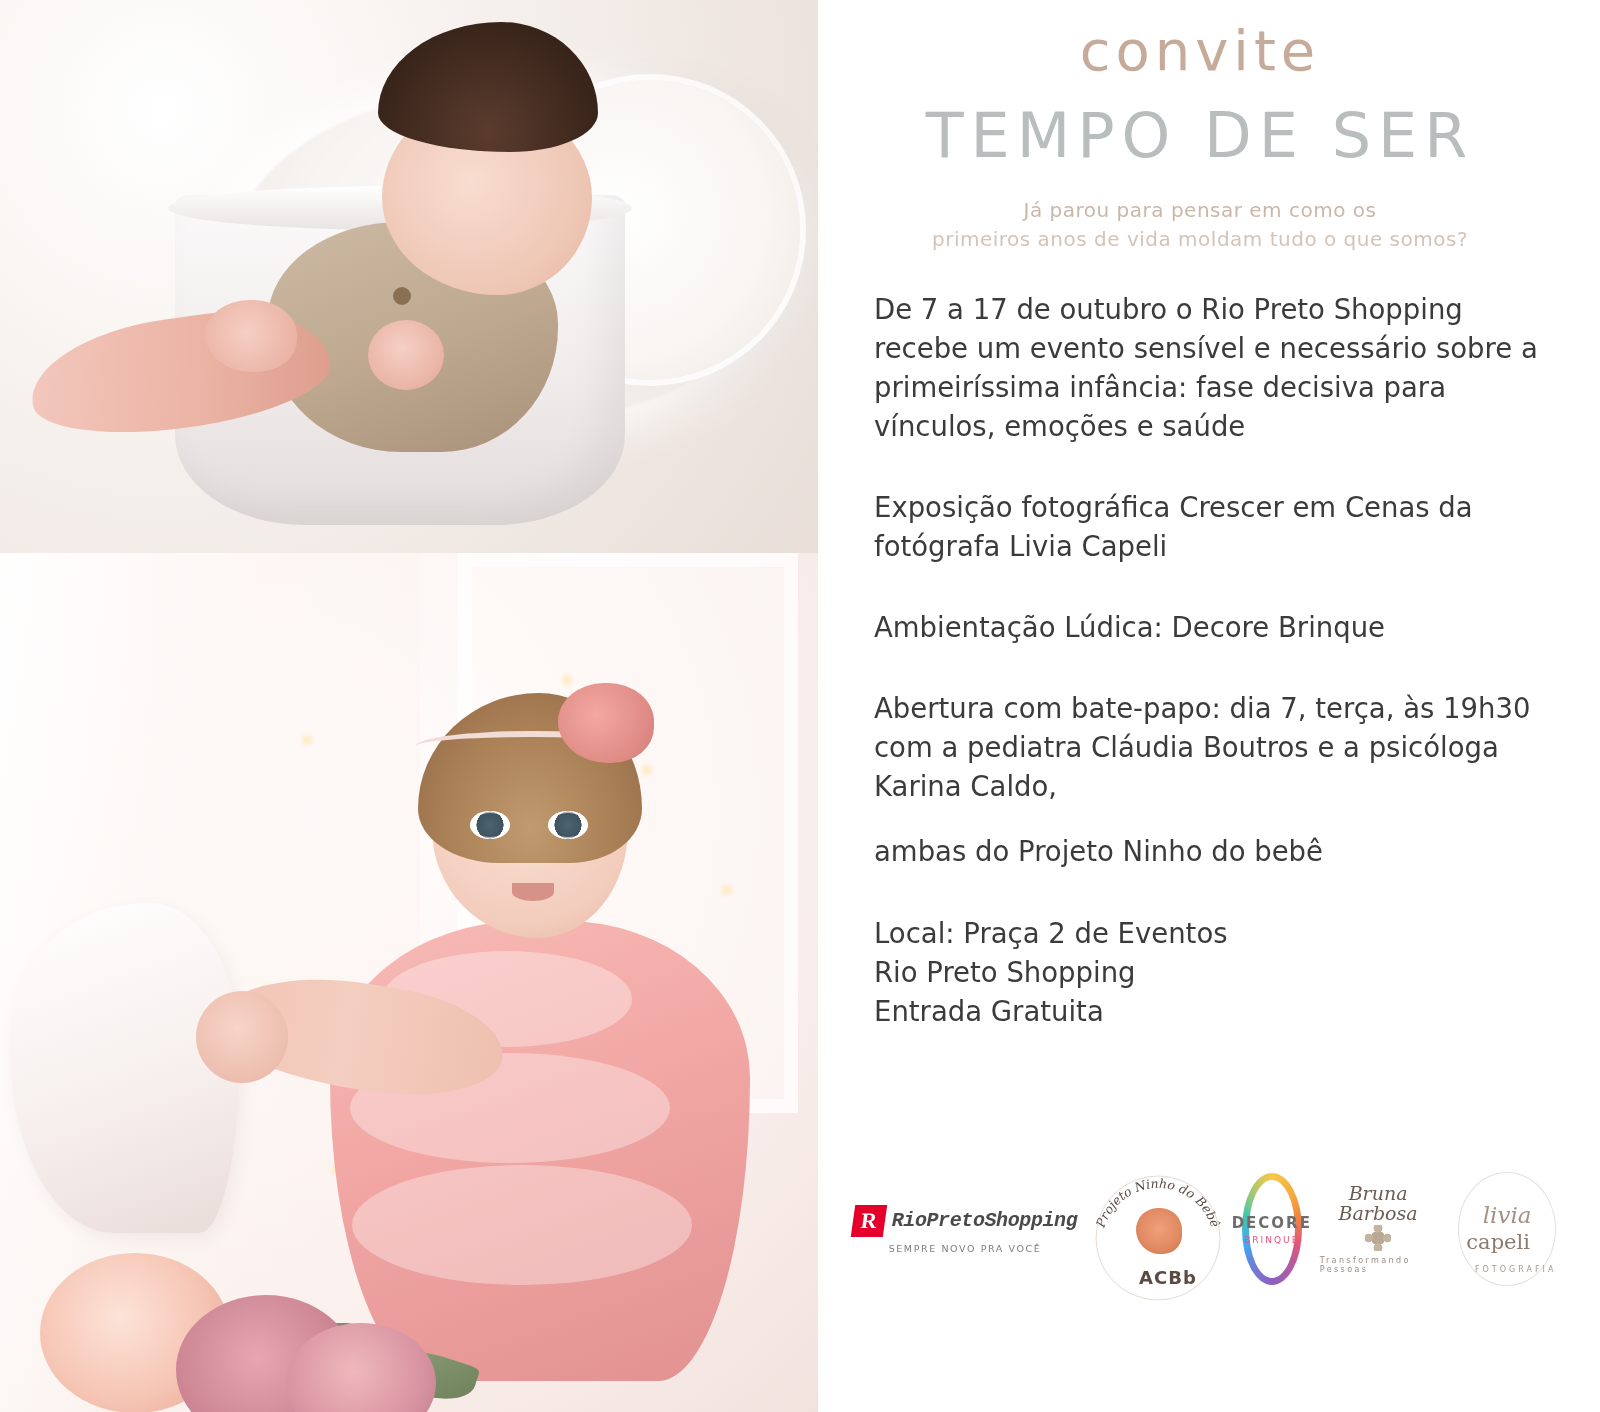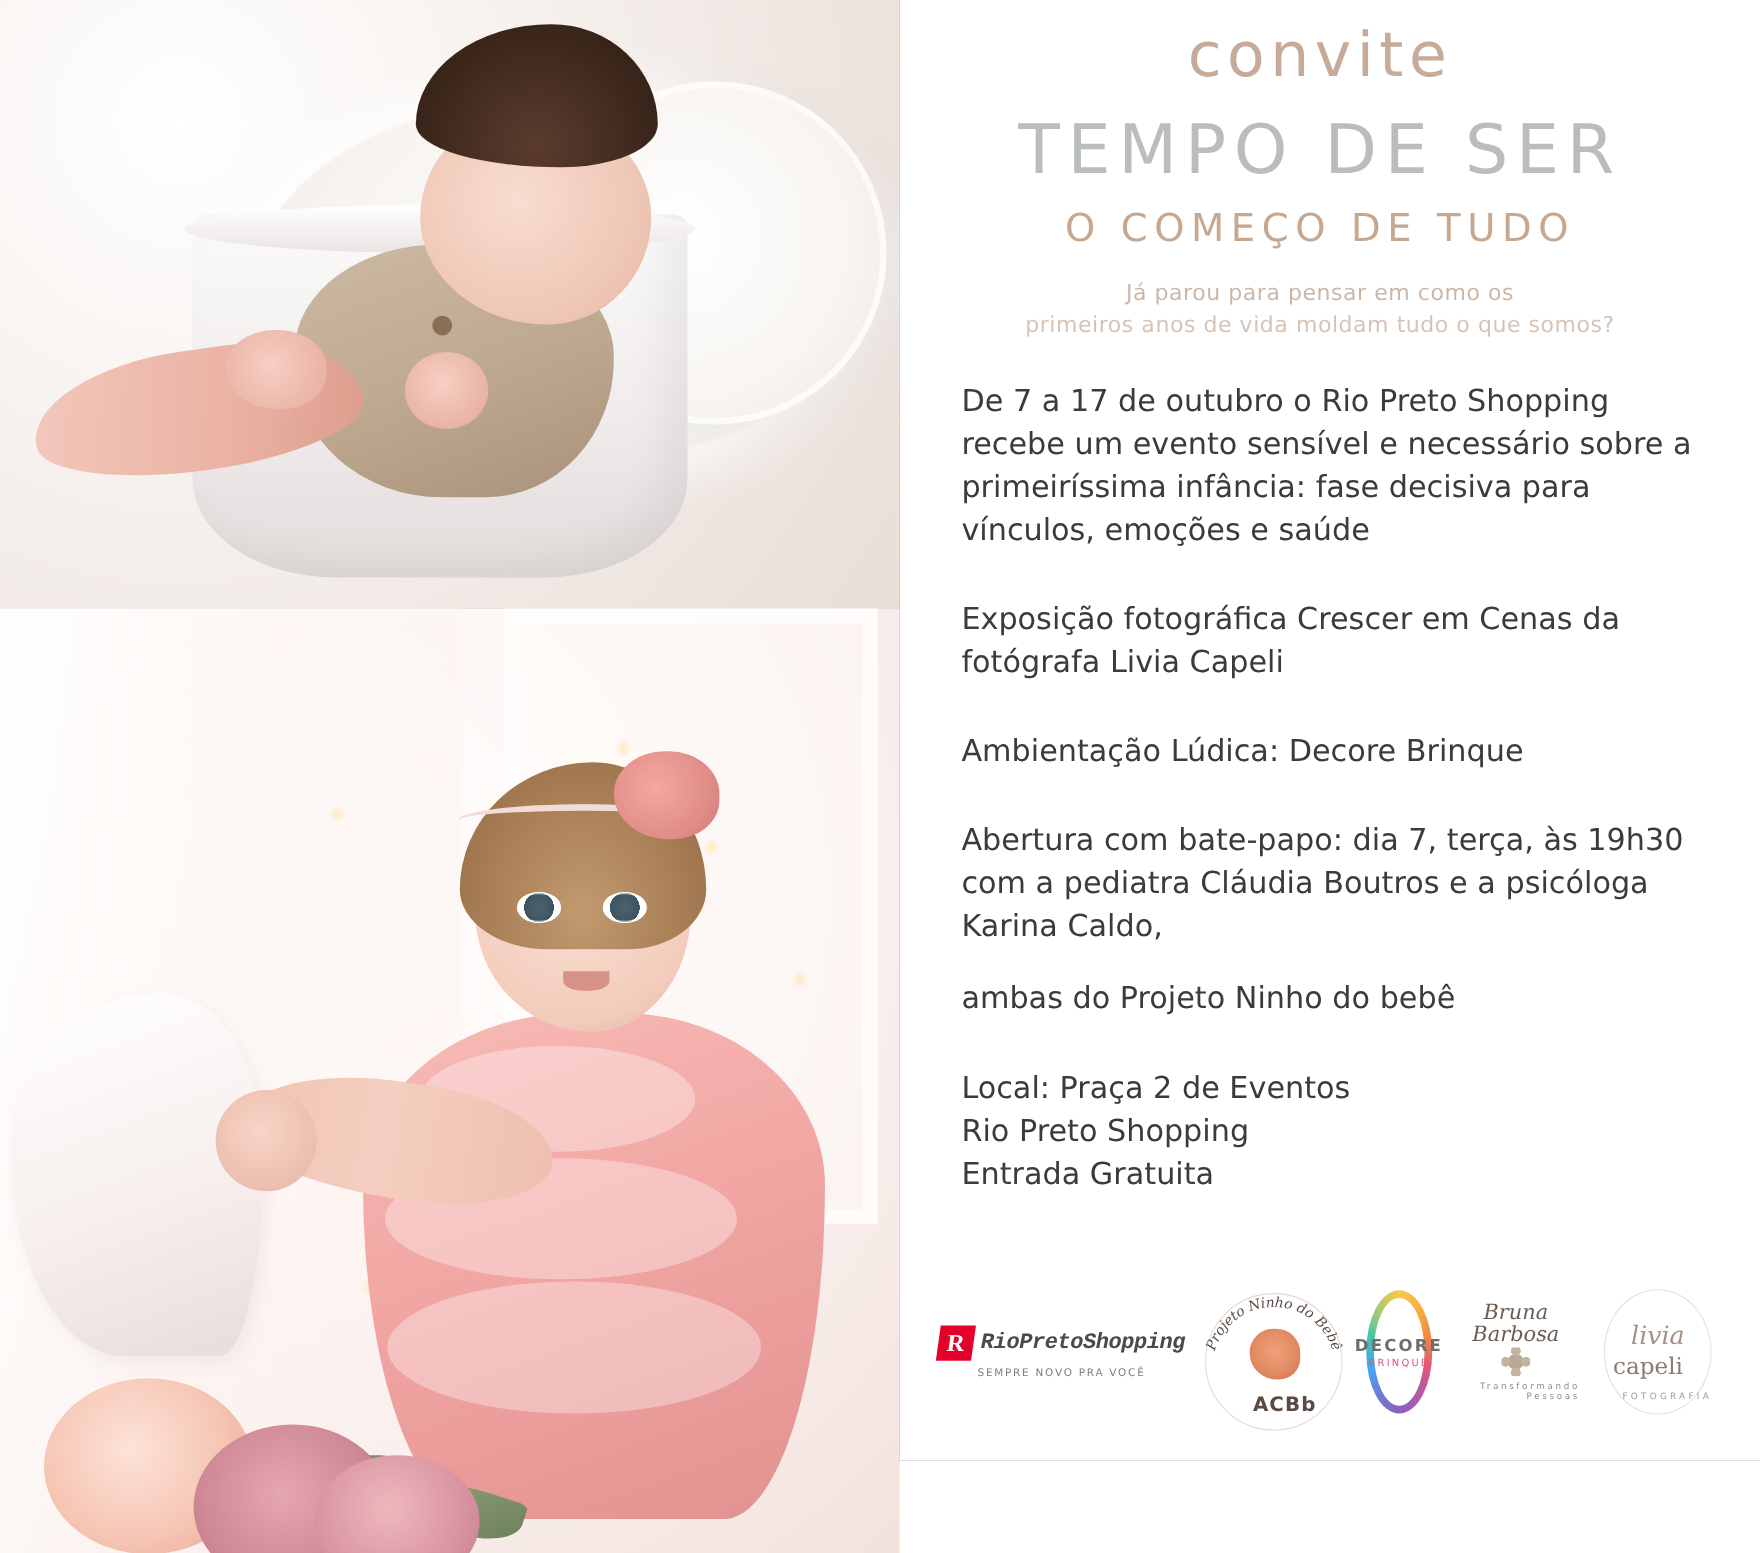--- a/index.html
+++ b/index.html
@@ -8,21 +8,21 @@
     height: 1412px;
     background: #ffffff;
     font-family: "DejaVu Sans", sans-serif;
     overflow: hidden;
   }
   .poster {
     position: relative;
     width: 1600px;
     height: 1328px;
     display: flex;
-    background: #14532d;
+    background: #fdba74;
   }
 
   
   .photo-col {
     width: 818px;
     height: 1412px;
     position: relative;
     flex: 0 0 818px;
     overflow: hidden;
   }
@@ -344,21 +344,21 @@
   }
   .decore-inner {
     width: 100%; height: 100%; border-radius: 50%;
     background: #ffffff;
     display: flex; flex-direction: column; align-items: center; justify-content: center;
   }
   .decore-word { font-size: 15px; letter-spacing: 2px; color: #6d6d6d; font-weight: bold; }
   .decore-sub { font-size: 9px; letter-spacing: 2px; color: #e2567a; margin-top: 3px; }
 
   
-  .logo-bruna { width: 150px; text-align: right; }
+  .logo-bruna { width: 150px; text-align: left; }
   .bruna-name {
     font-family: "DejaVu Serif", serif; font-style: italic;
     font-size: 19px; color: #6b5c52; line-height: 1.05;
   }
   .bruna-flower {
     width: 26px; height: 26px; margin: 2px auto 0;
     background: radial-gradient(circle, #b9a893 38%, transparent 40%);
     position: relative;
   }
   .bruna-flower::before {
@@ -455,21 +455,20 @@
       <div class="rose r2"></div>
       <div class="rose r3"></div>
     </div>
   </div>
 
   <div class="text-col">
 
     <div class="headings">
       <div class="kicker">convite</div>
       <div class="title-main">TEMPO DE SER</div>
-      <div class="title-sub">O COMEÇO DE TUDO</div>
       <div class="tagline">
         <div class="l1">Já parou para pensar em como os</div>
         <div class="l2">primeiros anos de vida moldam tudo o que somos?</div>
       </div>
     </div>
 
     <div class="body-text">
       <div class="para gap">De 7 a 17 de outubro o Rio Preto Shopping recebe um evento sensível e necessário sobre a primeiríssima infância: fase decisiva para vínculos, emoções e saúde</div>
       <div class="para gap">Exposição fotográfica Crescer em Cenas da fotógrafa Livia Capeli</div>
       <div class="para gap">Ambientação Lúdica: Decore Brinque</div>

